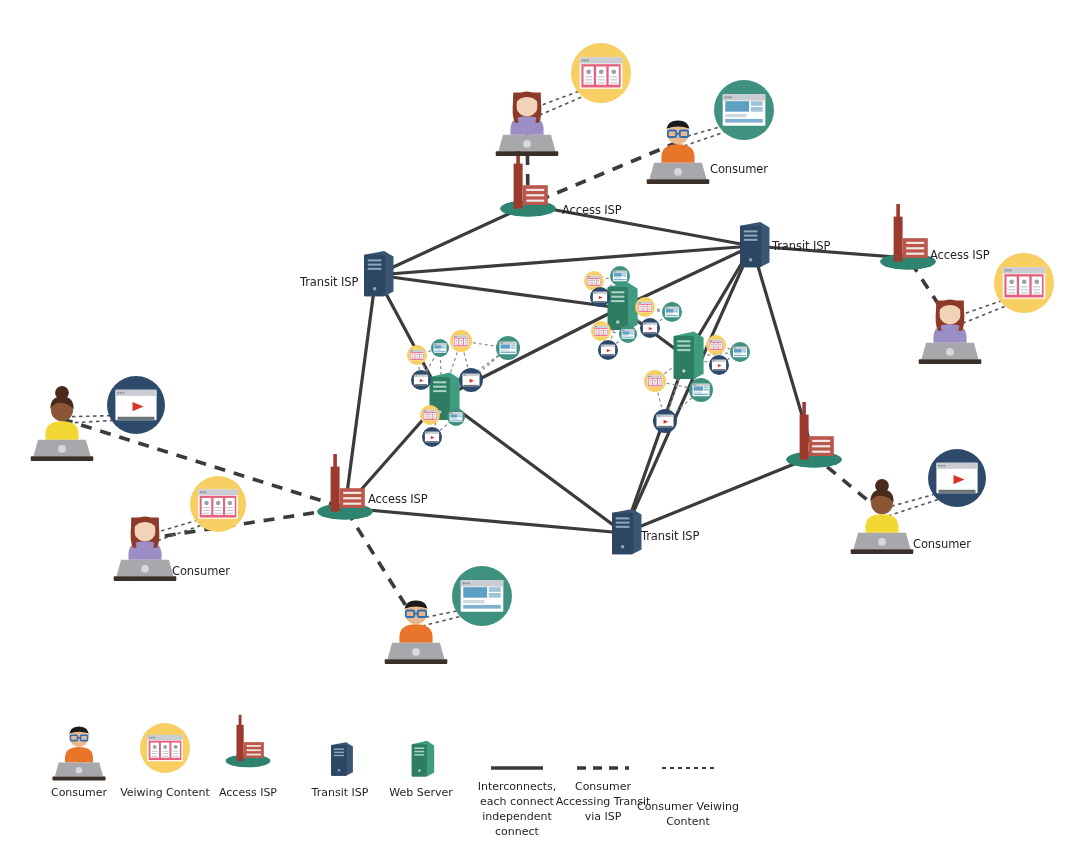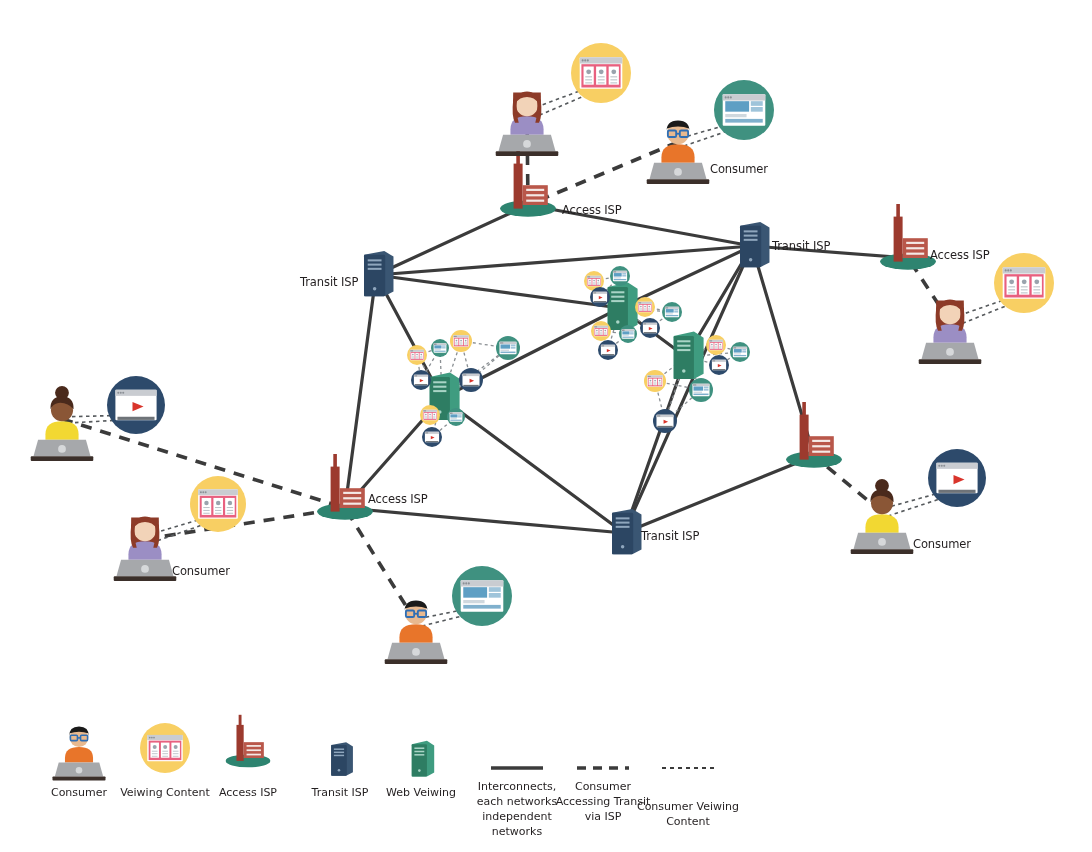--- a/index.html
+++ b/index.html
@@ -845,18 +845,18 @@
       <div class="lbl" style="left: 300px; top: 275px;">Transit ISP</div>
       <div class="lbl" style="left: 772px; top: 239px;">Transit ISP</div>
       <div class="lbl" style="left: 641px; top: 529px;">Transit ISP</div>
       <div class="lbl" style="left: 710px; top: 162px;">Consumer</div>
       <div class="lbl" style="left: 172px; top: 564px;">Consumer</div>
       <div class="lbl" style="left: 913px; top: 537px;">Consumer</div>
       <div class="legend-lbl" style="left: 21px; top: 786px; width: 116px;">Consumer</div>
       <div class="legend-lbl" style="left: 107px; top: 786px; width: 116px;">Veiwing Content</div>
       <div class="legend-lbl" style="left: 190px; top: 786px; width: 116px;">Access ISP</div>
       <div class="legend-lbl" style="left: 282px; top: 786px; width: 116px;">Transit ISP</div>
-      <div class="legend-lbl" style="left: 363px; top: 786px; width: 116px;">Web Veiwing</div>
-      <div class="legend-lbl" style="left: 465px; top: 780px; width: 104px;">Interconnects, each networks independent networks</div>
+      <div class="legend-lbl" style="left: 363px; top: 786px; width: 116px;">Web Server</div>
+      <div class="legend-lbl" style="left: 465px; top: 780px; width: 104px;">Interconnects, each connect independent connect</div>
       <div class="legend-lbl" style="left: 551px; top: 780px; width: 104px;">Consumer Accessing Transit via ISP</div>
       <div class="legend-lbl" style="left: 636px; top: 800px; width: 104px;">Consumer Veiwing Content</div>
     </div>
 </div>
 
 </body></html>

